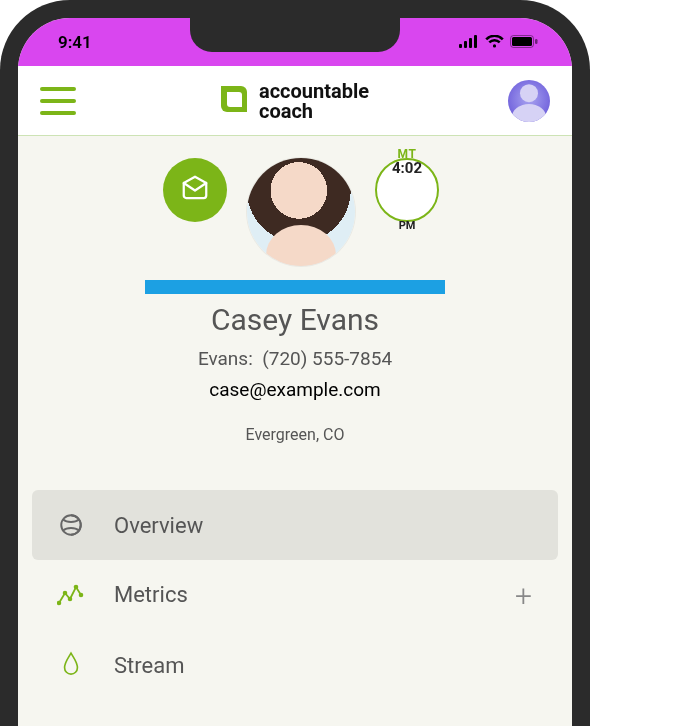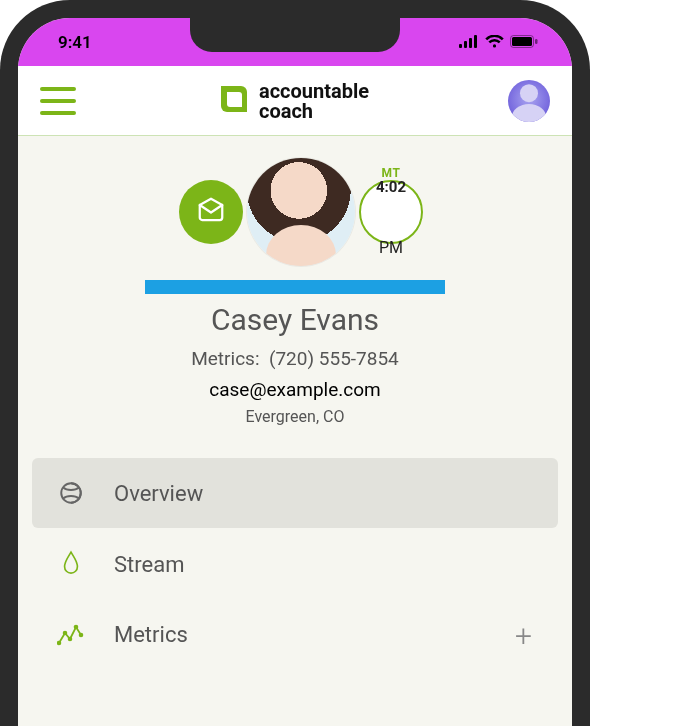--- a/index.html
+++ b/index.html
@@ -118,23 +118,23 @@
     background:#d6d2f5;
     border-radius:50% 50% 0 0;
     transform:translateX(-50%);
   }
   .profile-area {
     padding: 22px 0 0 0;
     text-align: center;
   }
   .profile-row {
     display: flex;
-    align-items: center;
+    align-items: flex-start;
     justify-content: center;
-    gap: 4px;
+    gap: 20px;
     padding-left: 12px;
   }
   .mail-btn {
     width: 64px;
     height: 64px;
     border-radius: 50%;
     background: #7cb518;
     display: flex;
     align-items: center;
     justify-content: center;
@@ -165,21 +165,21 @@
     border: 2.5px solid #7cb518;
     background: #fff;
     display: flex;
     flex-direction: column;
     align-items: center;
     justify-content: center;
     line-height: 1.05;
   }
   .tz-badge .tz  { font-size: 12px; color:#7cb518; font-weight:700; letter-spacing:0.5px;}
   .tz-badge .tm  { font-size: 15px; font-weight:700; color:#222;}
-  .tz-badge .ap  { font-size: 16px; font-weight:400; color:#222;margin-top:44px;}
+  .tz-badge .ap  { font-size: 11px; font-weight:700; color:#222;margin-top:44px;}
   .progress {
     width: 300px;
     height: 14px;
     background: #1ca0e3;
     margin: 14px auto 8px auto;
   }
   .client-name {
     font-size: 30px;
     color: #555;
     font-weight: 400;
@@ -191,24 +191,24 @@
     margin-top: 10px;
   }
   .client-email {
     font-size: 19px;
     color: #000000;
     margin-top: 8px;
   }
   .client-loc {
     font-size: 16px;
     color: #555;
-    margin-top: 6px;
+    margin-top: 24px;
   }
   .nav-list {
-    margin-top: 32px;
+    margin-top: 46px;
     padding: 0 14px;
   }
   .nav-item {
     display: flex;
     align-items: center;
     gap: 28px;
     padding: 22px 24px;
     font-size: 22px;
     color: #555;
     border-radius: 6px;
@@ -301,59 +301,59 @@
         <div class="client-photo"></div>
         <div class="tz-badge">
           <span class="tz">MT</span>
           <span class="tm">4:02</span>
           <span class="ap">PM</span>
         </div>
       </div>
       <div class="progress"></div>
       <div class="client-name">Casey Evans</div>
       <div class="client-phone">
-        <span>Metrics:</span>&nbsp;
+        <span>Evans:</span>&nbsp;
         <span>(720) 555-7854</span>
       </div>
       <div class="client-email">case@example.com</div>
       <div class="client-loc">Evergreen, CO</div>
     </div>
 
     <div class="nav-list">
 
       <div class="nav-item active">
         <span class="icon-slot">
           <svg width="26" height="26" viewBox="0 0 24 24" fill="none" stroke="#666" stroke-width="1.8">
               <circle cx="12" cy="12" r="9"></circle>
               <path d="M12 3a9 9 0 010 18M5 7c3 3 11 3 14 0M5 17c3-3 11-3 14 0"></path>
             </svg>
         </span>
         <span>Overview</span>
-      </div>
-
-      <div class="nav-item">
-        <span class="icon-slot">
-          <svg width="22" height="28" viewBox="0 0 24 30" fill="none" stroke="#7cb518" stroke-width="1.8">
-              <path d="M12 2C8 9 5 12 5 18a7 7 0 0014 0c0-6-3-9-7-16z"></path>
-            </svg>
-        </span>
-        <span>Stream</span>
       </div>
 
       <div class="nav-item">
         <span class="icon-slot">
           <svg width="28" height="24" viewBox="0 0 28 24" fill="none" stroke="#7cb518" stroke-width="1.8" stroke-linecap="round">
               <path d="M2 20l6-10 5 6 6-12 5 8"></path>
               <circle cx="2" cy="20" r="1.4" fill="#7cb518"></circle>
               <circle cx="8" cy="10" r="1.4" fill="#7cb518"></circle>
               <circle cx="13" cy="16" r="1.4" fill="#7cb518"></circle>
               <circle cx="19" cy="4" r="1.4" fill="#7cb518"></circle>
               <circle cx="24" cy="12" r="1.4" fill="#7cb518"></circle>
             </svg>
         </span>
         <span>Metrics</span>
         <span class="plus-btn">+</span>
       </div>
 
+      <div class="nav-item">
+        <span class="icon-slot">
+          <svg width="22" height="28" viewBox="0 0 24 30" fill="none" stroke="#7cb518" stroke-width="1.8">
+              <path d="M12 2C8 9 5 12 5 18a7 7 0 0014 0c0-6-3-9-7-16z"></path>
+            </svg>
+        </span>
+        <span>Stream</span>
+      </div>
+
     </div>
 
   </div>
 </div>
 
 </body></html>

